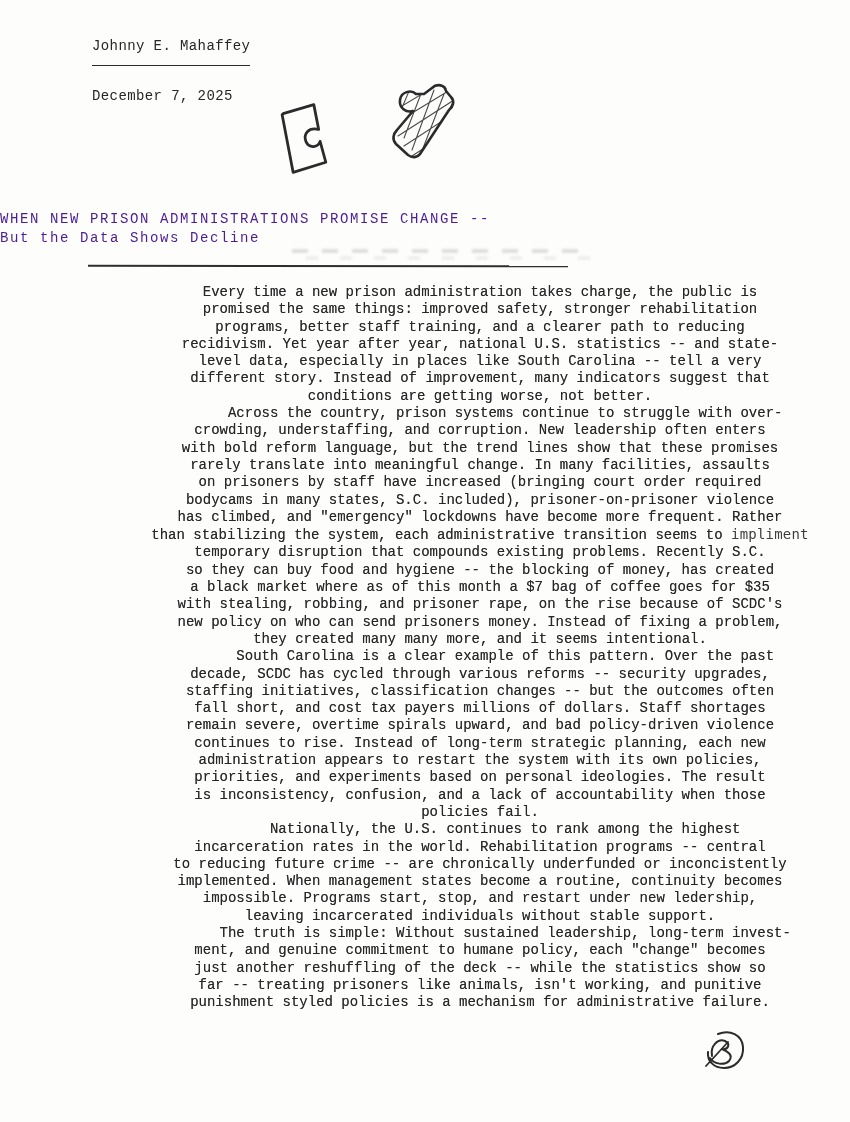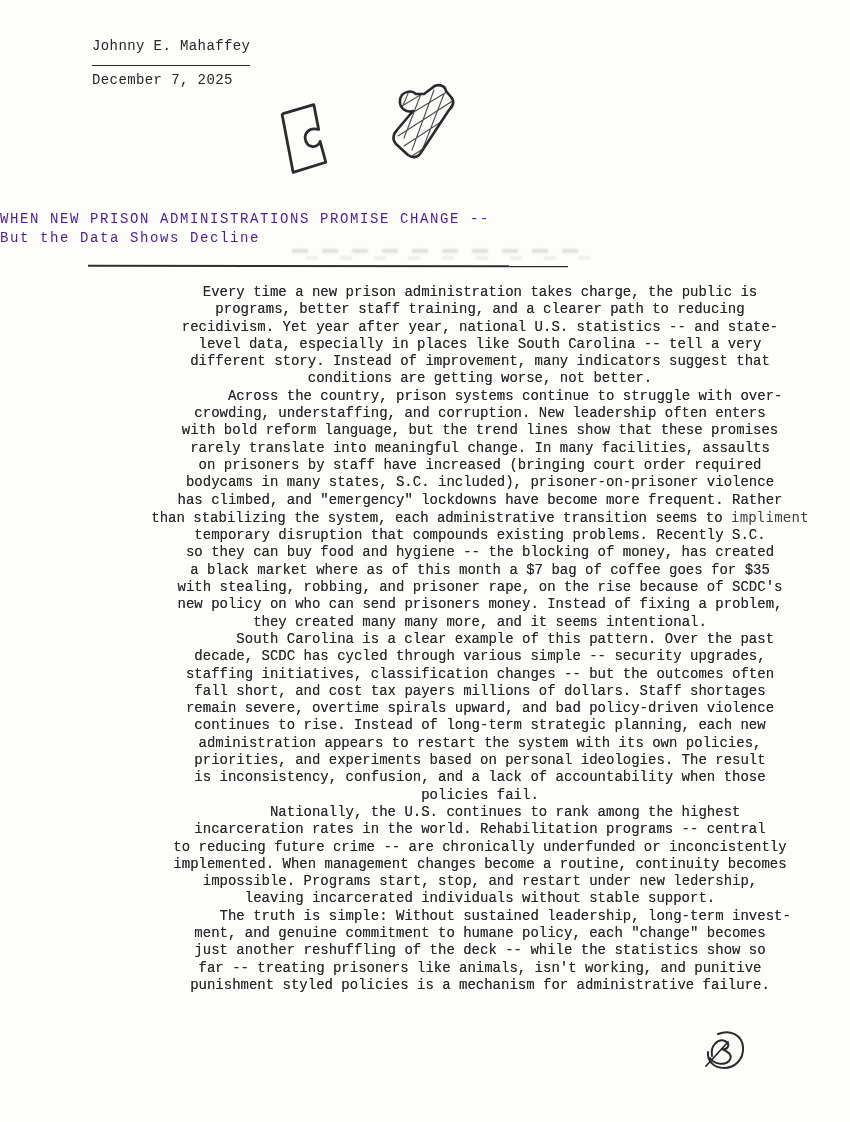--- a/index.html
+++ b/index.html
@@ -7,21 +7,21 @@
     position:relative;
     width:850px;height:1122px;
     margin:0 auto;
     background:#fdfdfc;
     overflow:hidden;
     font-family:"Liberation Mono","DejaVu Sans Mono",monospace;
     color:#262626;
   }
   .hdr{position:absolute;left:92px;top:34px;font-size:14px;line-height:24px;}
   .author{display:inline-block;border-bottom:1.6px solid #2a2a2a;padding-bottom:7px;letter-spacing:.4px;}
-  .date{letter-spacing:.4px;margin-top:2px;}
+  .date{letter-spacing:.4px;margin-top:18px;}
   .doodle{position:absolute;}
   .doodle-left{left:268px;top:100px;}
   .doodle-right{left:382px;top:82px;}
   .title-block{
     position:absolute;left:0;top:210px;width:850px;
     text-align:left;font-size:14px;line-height:19px;
     letter-spacing:1.6px;color:#4c1d95;
   }
   .smudge{
     position:absolute;left:292px;top:247px;width:300px;height:14px;
@@ -85,20 +85,21 @@
     <div>WHEN NEW PRISON ADMINISTRATIONS PROMISE CHANGE --</div>
     <div>But the Data Shows Decline</div>
   </div>
 
   <div class="smudge"></div>
   <div class="rule"></div>
 
   <div class="body-block" id="body">
       <div>
         <div class="line">Every time a new prison administration takes charge, the public is</div>
+        <div class="line">promised the same things: improved safety, stronger rehabilitation</div>
         <div class="line">programs, better staff training, and a clearer path to reducing</div>
         <div class="line">recidivism. Yet year after year, national U.S. statistics -- and state-</div>
         <div class="line">level data, especially in places like South Carolina -- tell a very</div>
         <div class="line">different story. Instead of improvement, many indicators suggest that</div>
         <div class="line">conditions are getting worse, not better.</div>
       </div>
       <div>
         <div class="line">      Across the country, prison systems continue to struggle with over-</div>
         <div class="line">crowding, understaffing, and corruption. New leadership often enters</div>
         <div class="line">with bold reform language, but the trend lines show that these promises</div>
@@ -109,35 +110,35 @@
         <div class="line"><span>than stabilizing the system, each administrative transition seems to </span><span class="seg-inserted">impliment</span></div>
         <div class="line">temporary disruption that compounds existing problems. Recently S.C.</div>
         <div class="line">so they can buy food and hygiene -- the blocking of money, has created</div>
         <div class="line">a black market where as of this month a $7 bag of coffee goes for $35</div>
         <div class="line">with stealing, robbing, and prisoner rape, on the rise because of SCDC's</div>
         <div class="line">new policy on who can send prisoners money. Instead of fixing a problem,</div>
         <div class="line">they created many many more, and it seems intentional.</div>
       </div>
       <div>
         <div class="line">      South Carolina is a clear example of this pattern. Over the past</div>
-        <div class="line">decade, SCDC has cycled through various simple -- security upgrades,</div>
+        <div class="line">decade, SCDC has cycled through various reforms -- security upgrades,</div>
         <div class="line">staffing initiatives, classification changes -- but the outcomes often</div>
         <div class="line">fall short, and cost tax payers millions of dollars. Staff shortages</div>
         <div class="line">remain severe, overtime spirals upward, and bad policy-driven violence</div>
         <div class="line">continues to rise. Instead of long-term strategic planning, each new</div>
         <div class="line">administration appears to restart the system with its own policies,</div>
         <div class="line">priorities, and experiments based on personal ideologies. The result</div>
         <div class="line">is inconsistency, confusion, and a lack of accountability when those</div>
         <div class="line">policies fail.</div>
       </div>
       <div>
         <div class="line">      Nationally, the U.S. continues to rank among the highest</div>
         <div class="line">incarceration rates in the world. Rehabilitation programs -- central</div>
         <div class="line">to reducing future crime -- are chronically underfunded or inconcistently</div>
-        <div class="line">implemented. When management changes become a routine, continuity becomes</div>
+        <div class="line">implemented. When management states become a routine, continuity becomes</div>
         <div class="line">impossible. Programs start, stop, and restart under new ledership,</div>
         <div class="line">leaving incarcerated individuals without stable support.</div>
       </div>
       <div>
         <div class="line">      The truth is simple: Without sustained leadership, long-term invest-</div>
         <div class="line">ment, and genuine commitment to humane policy, each "change" becomes</div>
         <div class="line">just another reshuffling of the deck -- while the statistics show so</div>
         <div class="line">far -- treating prisoners like animals, isn't working, and punitive</div>
         <div class="line">punishment styled policies is a mechanism for administrative failure.</div>
       </div>

